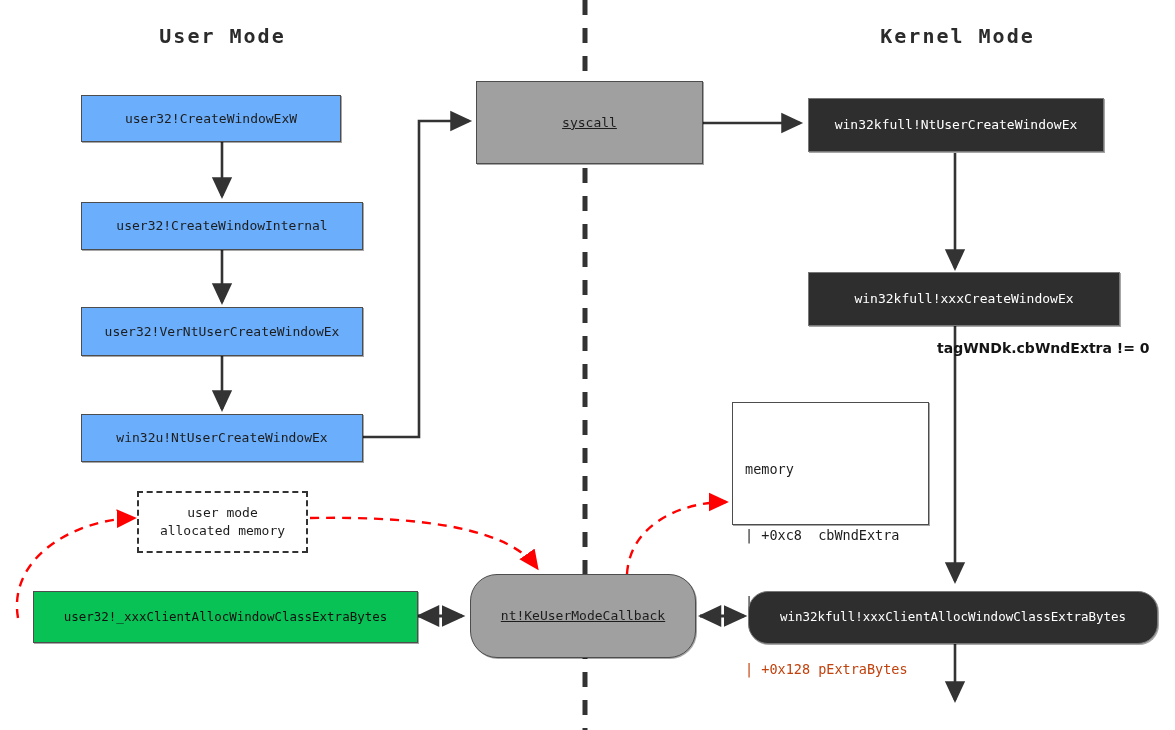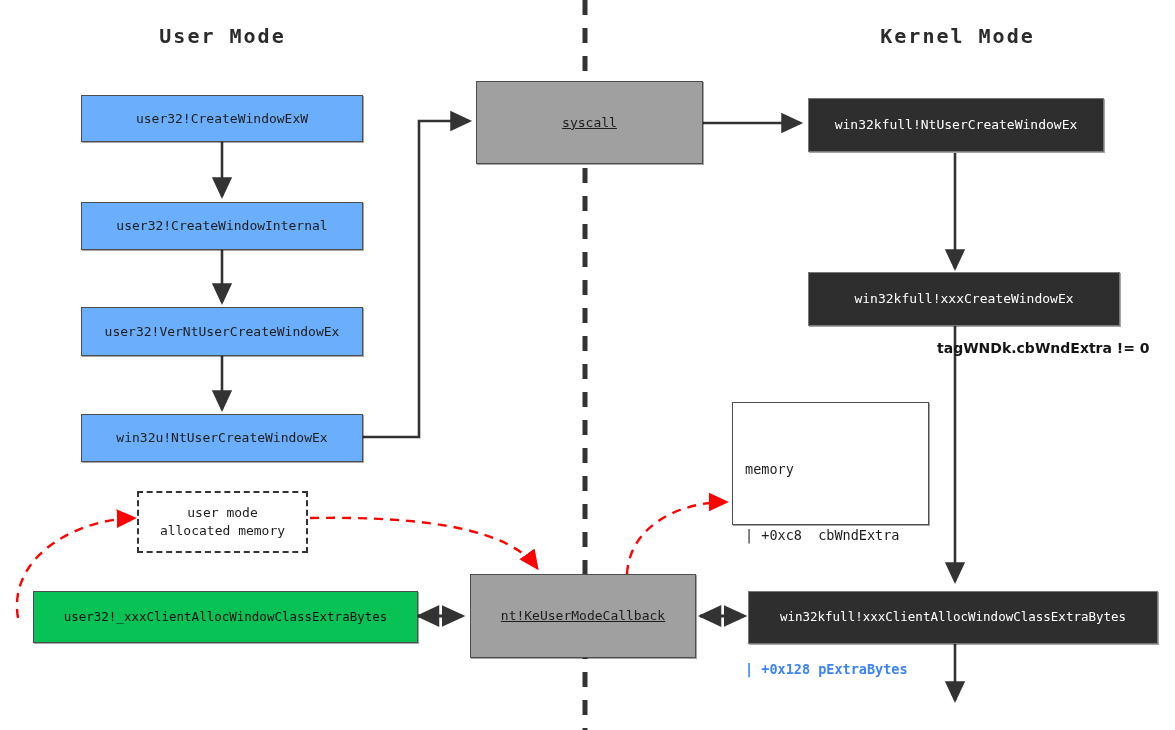--- a/index.html
+++ b/index.html
@@ -56,40 +56,40 @@
     background: #ffffff;
     border: 1px solid #4d4d4d;
     box-shadow: 1px 1px 0 rgba(0,0,0,0.35);
     padding: 10px 0 10px 12px;
     font-family: "DejaVu Sans Mono", "Liberation Mono", monospace;
     font-size: 13.5px;
     line-height: 1.65;
     color: #1d1d1d;
     white-space: pre;
   }
-  .structbox .red { color: #3b82f6; font-weight: bold; }
+  .structbox .red { color: #c2410c; }
   .cond-label {
     position: absolute;
     font-family: "DejaVu Sans", "Liberation Sans", sans-serif;
     font-size: 14px;
     color: #141414;
     white-space: nowrap;
   }
   svg.layer {
     position: absolute;
     left: 0; top: 0;
     width: 1175px;
     height: 730px;
     overflow: visible;
     pointer-events: none;
   }
   svg.under { z-index: 1; }
   svg.over  { z-index: 5; }
   .node, .structbox, .hdr, .cond-label { z-index: 3; }
-  .node.black.overlap { z-index: 6; }
+  .node.black.overlap { z-index: 6; border-radius: 20px; }
 </style>
 </head>
 <body>
 
 <div id="canvas">
 
   <svg class="layer under">
     <defs>
       <marker id="ah" markerWidth="9" markerHeight="9" refX="7.2" refY="4.5" orient="auto" markerUnits="strokeWidth">
         <path d="M0,0.6 L8.4,4.5 L0,8.4 z" fill="#333"></path>
@@ -121,21 +121,21 @@
     <path d="M18,618 C8,560 70,520 134,518" fill="none" stroke="#ff0000" stroke-width="2.4" stroke-dasharray="9,7" marker-end="url(#ahr)"></path>
 
     <path d="M310,518 C430,516 510,530 537,568" fill="none" stroke="#ff0000" stroke-width="2.4" stroke-dasharray="9,7" marker-end="url(#ahr)"></path>
 
     <path d="M627,574 C630,525 680,502 726,502" fill="none" stroke="#ff0000" stroke-width="2.4" stroke-dasharray="9,7" marker-end="url(#ahr)"></path>
   </svg>
 
   <div class="hdr" style="left:120px; top:24px; width:205px;">User Mode</div>
   <div class="hdr" style="left:855px; top:24px; width:205px;">Kernel Mode</div>
 
-  <div class="node blue" style="left:81px; top:95px; width:282px; height:47px;">user32!CreateWindowExW</div>
+  <div class="node blue" style="left:81px; top:95px; width:260px; height:47px;">user32!CreateWindowExW</div>
 
   <div class="node blue" style="left:81px; top:202px; width:282px; height:48px;">user32!CreateWindowInternal</div>
 
   <div class="node blue" style="left:81px; top:307px; width:282px; height:49px;">user32!VerNtUserCreateWindowEx</div>
 
   <div class="node blue" style="left:81px; top:414px; width:282px; height:48px;">win32u!NtUserCreateWindowEx</div>
 
   <div class="node gray" style="left:476px; top:81px; width:227px; height:83px;">syscall</div>
 
   <div class="node black" style="left:808px; top:98px; width:296px; height:54px;">win32kfull!NtUserCreateWindowEx</div>
@@ -149,21 +149,21 @@
     <div><span class="">| +0xc8  cbWndExtra</span></div>
     <div><span class="">| +0xe8  extraFlag</span></div>
     <div><span class="red">| +0x128 pExtraBytes</span></div>
   </div>
 
   <div class="node dashed" style="left:137px; top:491px; width:171px; height:62px;">user mode
 allocated memory</div>
 
   <div class="node green" style="left:33px; top:591px; width:385px; height:52px; font-size:12.5px;">user32!_xxxClientAllocWindowClassExtraBytes</div>
 
-  <div class="node gray" style="left:470px; top:574px; width:226px; height:84px;">nt!KeUserModeCallback</div>
+  <div class="node gray" style="left:470px; top:574px; width:226px; height:84px;border-radius:27px;">nt!KeUserModeCallback</div>
 
   <div class="node black overlap" style="left:748px; top:591px; width:410px; height:53px; font-size:12.5px;">win32kfull!xxxClientAllocWindowClassExtraBytes</div>
 
   <svg class="layer over">
     <defs>
       <marker id="ah2" markerWidth="9" markerHeight="9" refX="7.2" refY="4.5" orient="auto" markerUnits="strokeWidth">
         <path d="M0,0.6 L8.4,4.5 L0,8.4 z" fill="#333"></path>
       </marker>
     </defs>
     <line x1="955" y1="644" x2="955" y2="700" stroke="#333" stroke-width="2.6" marker-end="url(#ah2)"></line>

